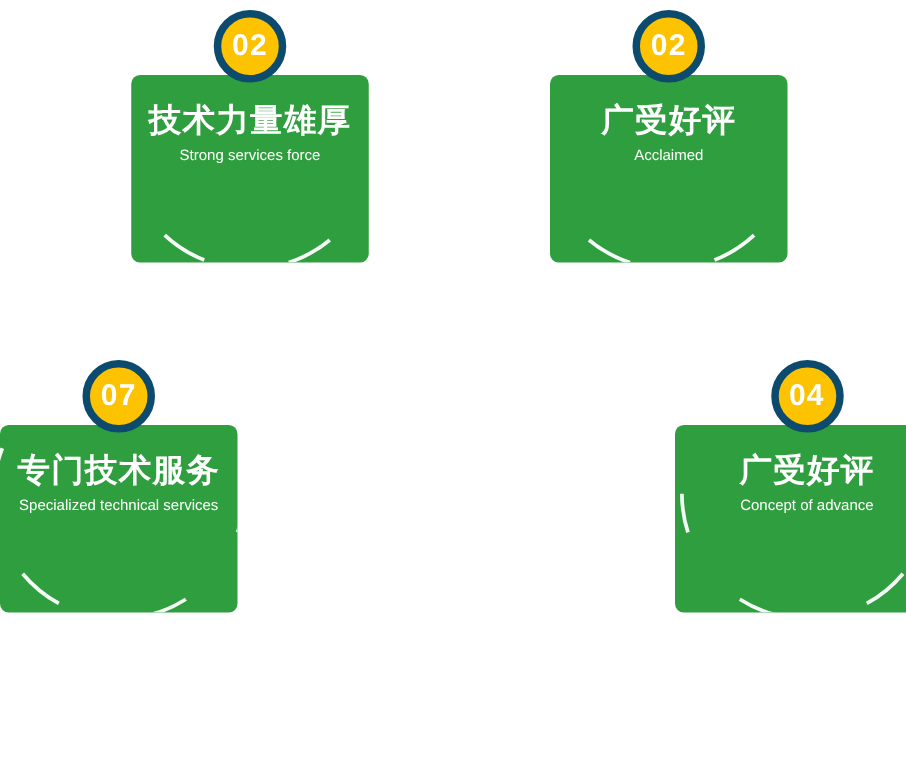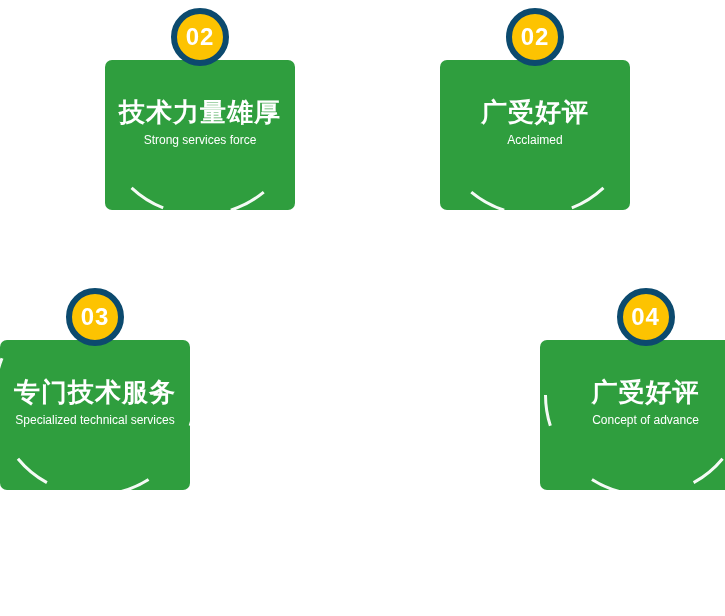--- a/index.html
+++ b/index.html
@@ -61,21 +61,21 @@
   }
   .badge span {
     color: #ffffff;
     font-size: 24px;
     font-weight: bold;
     letter-spacing: 1px;
   }
   .card-content {
     position: absolute;
     inset: 0;
-    padding-top: 36px;
+    padding-top: 20px;
     box-sizing: border-box;
     display: flex;
     flex-direction: column;
     align-items: center;
     text-align: center;
     z-index: 2;
   }
   .card-title {
     color: var(--text-white, #ffffff);
     font-size: 26px;
@@ -132,21 +132,21 @@
     </div>
   </div>
 
   <div class="card" id="card-01">
     <div class="card-bg">
       <svg class="dash" viewBox="0 0 190 150" aria-hidden="true">
         <circle cx="95" cy="55" r="100" pathLength="100" stroke-dasharray="6 11" stroke-dashoffset="1"></circle>
       </svg>
     </div>
     <div class="badge">
-      <span>03</span>
+      <span>07</span>
     </div>
     <div class="card-content">
       <div class="card-title">专门技术服务</div>
       <div class="card-subtitle">Specialized technical services</div>
     </div>
   </div>
 
   <div class="card mirror" id="card-04">
     <div class="card-bg">
       <svg class="dash" viewBox="0 0 190 150" aria-hidden="true">

